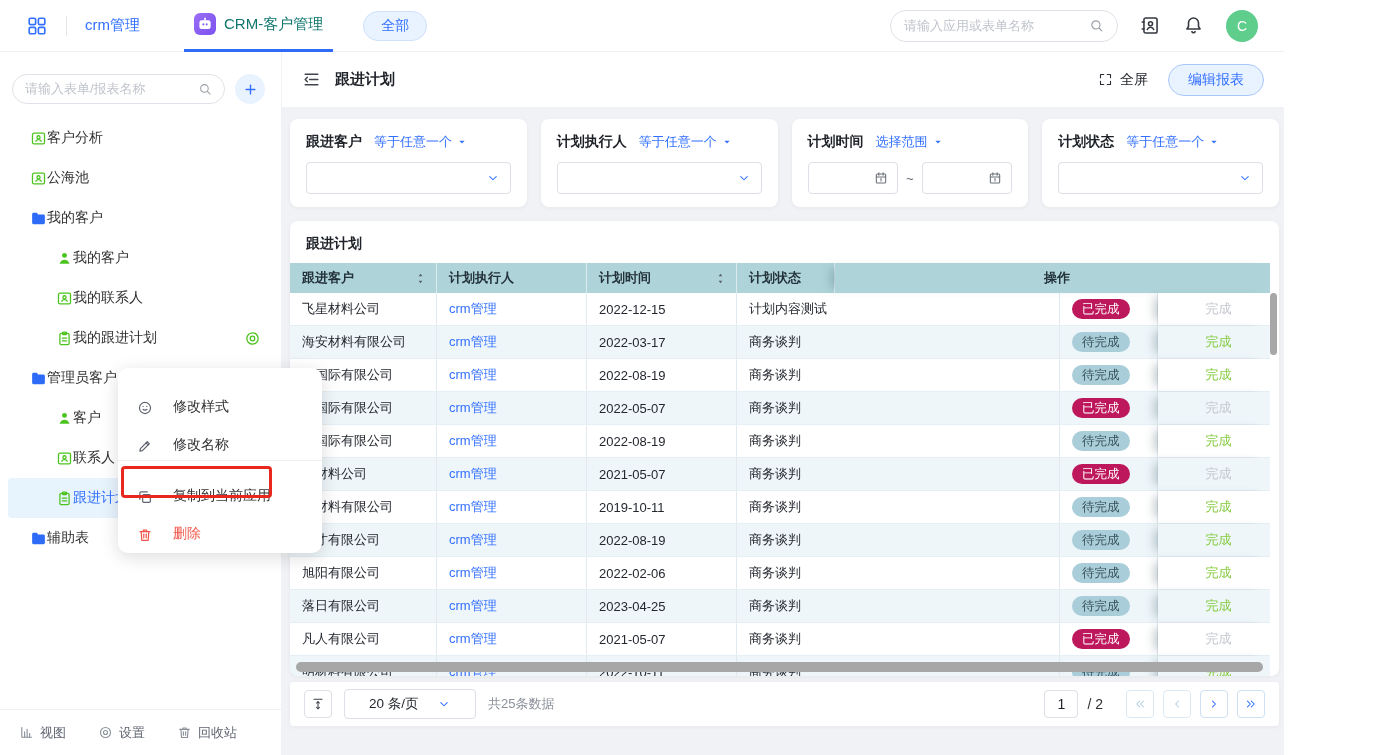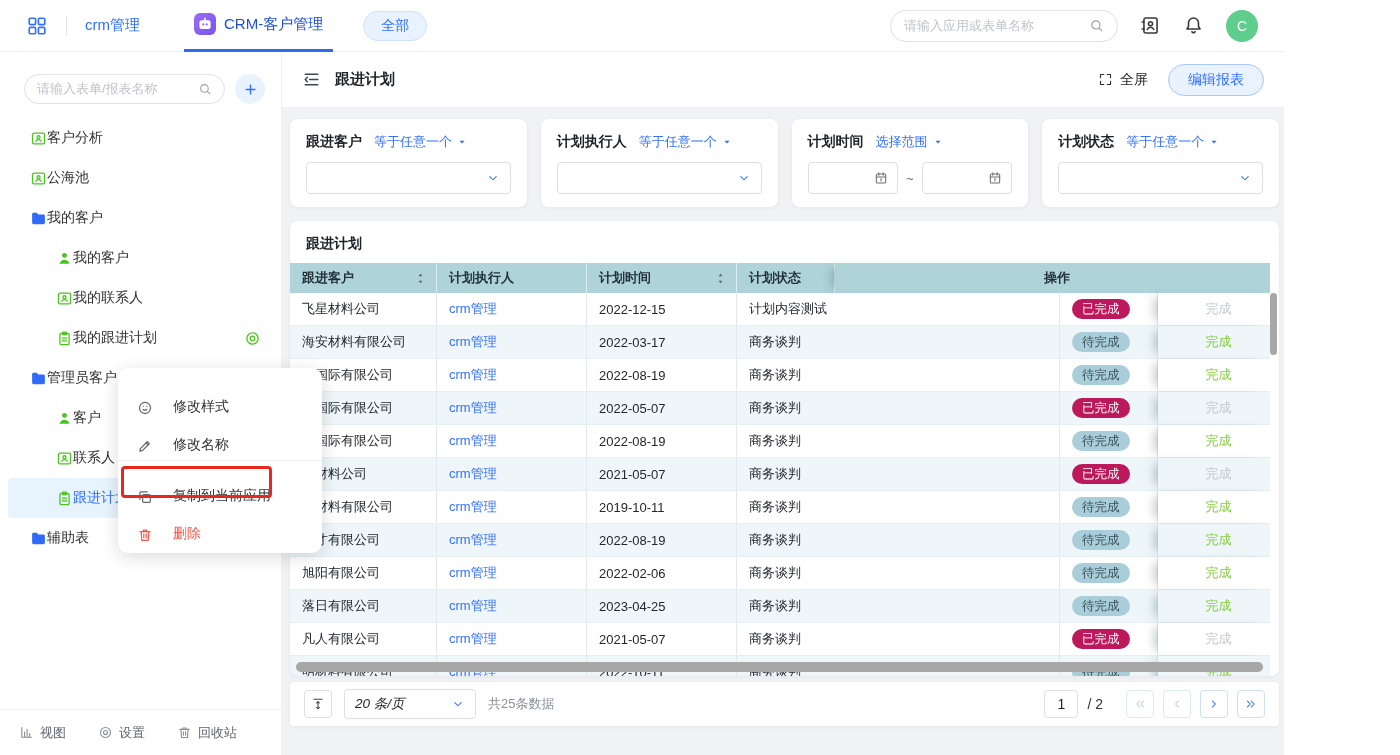--- a/index.html
+++ b/index.html
@@ -11,36 +11,36 @@
   
   .topbar { position:absolute; top:0; left:0; right:0; height:52px; background:#fff;
             border-bottom:1px solid #eceff3; display:flex; align-items:center; padding:0 26px; z-index:20; }
   .grid-btn { font-size:22px; color:#3370ff; cursor:pointer; }
   .tb-div { width:1px; height:20px; background:#e3e6eb; margin:0 18px; }
   .ws-label { color:#3370ff; font-size:15px; font-weight:500; white-space:nowrap; }
   .app-tab { height:52px; display:flex; align-items:center; gap:8px; margin-left:44px; padding:0 10px;
              border-bottom:3px solid #2e6bf6; cursor:pointer; }
   .app-ic { width:22px; height:22px; border-radius:6px; background:linear-gradient(135deg,#9b6ef5,#7a52ef);
             display:flex; align-items:center; justify-content:center; font-size:18px; }
-  .app-tab-label { font-size:15px; font-weight:500; color:#1d4ed8; white-space:nowrap; }
+  .app-tab-label { font-size:15px; font-weight:500; color:#0f766e; white-space:nowrap; }
   .scope-pill { margin-left:30px; background:#e9f2ff; border:1px solid #cfe1fd; color:#3370ff;
                 border-radius:15px; padding:5px 17px; font-size:14px; cursor:pointer; white-space:nowrap; }
   .tb-right { margin-left:auto; display:flex; align-items:center; gap:22px; }
   .tb-search { width:228px; height:32px; border:1px solid #dfe2e8; border-radius:16px;
                display:flex; align-items:center; padding:0 13px; gap:8px; cursor:text; }
   .tb-search .ph { flex:1; font-size:13px; color:#c0c4cc; white-space:nowrap; overflow:hidden; }
   .tb-search .ic { font-size:15px; color:#9aa0a8; }
   .tb-icbtn { font-size:21px; color:#34383f; cursor:pointer; }
   .avatar { width:32px; height:32px; border-radius:50%; background:#5fcd8c; color:#fff;
             display:flex; align-items:center; justify-content:center; font-size:14px; cursor:pointer; }
 
   
   .sidebar { position:absolute; top:52px; left:0; bottom:0; width:282px; background:#fff;
              border-right:1px solid #eef1f5; z-index:10; }
-  .sb-top { display:flex; align-items:center; gap:10px; padding:22px 16px 10px 24px; }
+  .sb-top { display:flex; align-items:center; gap:10px; padding:22px 16px 10px 12px; }
   .sb-search { flex:1; height:30px; border:1px solid #dfe2e8; border-radius:15px;
                display:flex; align-items:center; padding:0 12px; gap:6px; cursor:text; }
   .sb-search .ph { flex:1; font-size:13px; color:#c0c4cc; white-space:nowrap; overflow:hidden; }
   .sb-search .ic { font-size:14px; color:#9aa0a8; }
   .sb-add { width:30px; height:30px; border:none; border-radius:50%; background:#e9f2ff; color:#3370ff;
             display:flex; align-items:center; justify-content:center; font-size:15px; cursor:pointer; }
   .sb-nav { margin-top:4px; }
   .sb-item { height:40px; display:flex; align-items:center; gap:0; margin:0 8px; padding-left:22px;
              border-radius:4px; font-size:14px; color:#303133; cursor:pointer; white-space:nowrap; }
   .sb-item.lvl1 { padding-left:48px; }
@@ -122,21 +122,21 @@
              border-radius:5px; z-index:5; cursor:pointer; }
   .vscroll { position:absolute; right:2px; top:72px; width:7px; height:62px; background:#a7a7a7;
              border-radius:4px; z-index:5; cursor:pointer; }
 
   
   .pager { margin-top:6px; background:#fff; border-radius:4px; height:44px; display:flex; align-items:center;
            padding:0 14px; gap:12px; box-shadow:0 1px 4px rgba(31,35,41,.05); }
   .sq-btn { width:28px; height:28px; border:1px solid #dcdfe6; border-radius:4px; background:#fff;
             display:flex; align-items:center; justify-content:center; font-size:14px; color:#3f444c; cursor:pointer; }
   .psize { width:132px; height:30px; border:1px solid #dcdfe6; border-radius:4px; display:flex; align-items:center;
-           padding:0 10px; font-size:13.5px; cursor:pointer;font-style:italic; }
+           padding:0 24px; font-size:13.5px; cursor:pointer; }
   .psize .ic { margin-left:auto; font-size:14px; color:#3370ff; }
   .total { font-size:13px; color:#8a9099; white-space:nowrap; }
   .pg-right { margin-left:auto; display:flex; align-items:center; gap:9px; }
   .pg-input { width:34px; height:28px; border:1px solid #dcdfe6; border-radius:4px; display:flex;
               align-items:center; justify-content:center; font-size:14px; cursor:text; }
   .pg-count { font-size:14px; color:#303133; margin-right:14px; white-space:nowrap; }
   .pg-btn { width:28px; height:28px; border:1px solid #cfe0f2; border-radius:4px; background:#fff;
             display:flex; align-items:center; justify-content:center; font-size:14px; color:#3370ff; cursor:pointer; }
   .pg-btn.dis { border-color:#dbe9f5; color:#b6d2e8; cursor:default; }
 </style>

